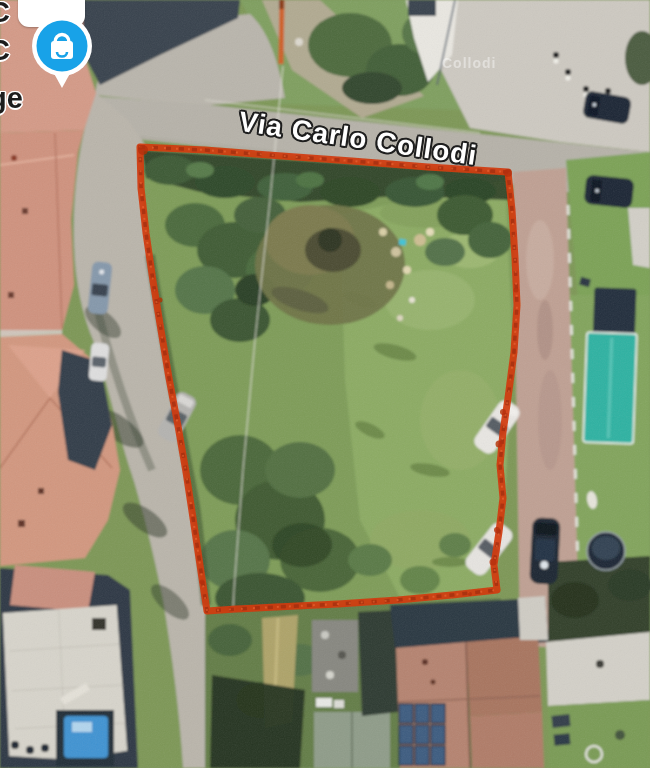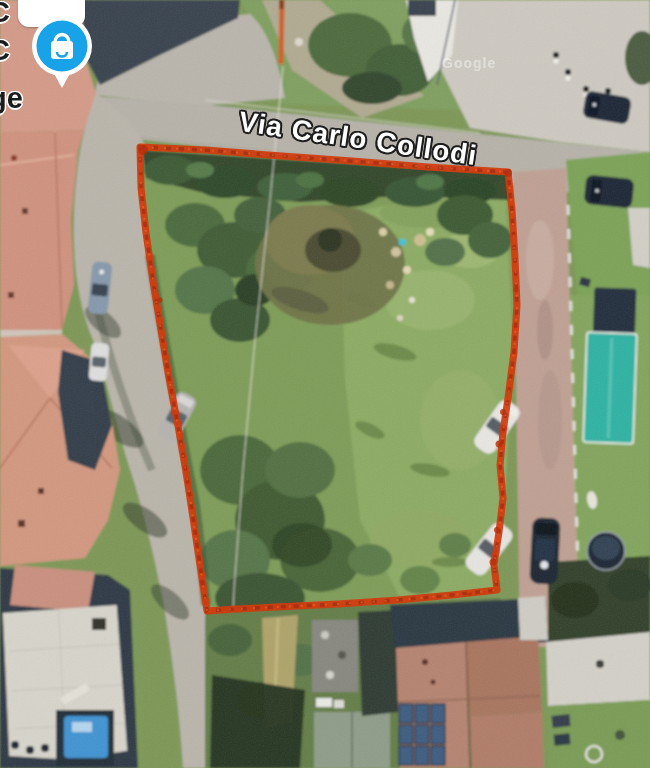--- a/index.html
+++ b/index.html
@@ -383,21 +383,21 @@
         <circle cx="160" cy="300" r="2.5"></circle>
           <circle cx="202" cy="582" r="2.5"></circle>
         <circle cx="470" cy="594" r="2"></circle>
           <circle cx="516" cy="290" r="2.5"></circle>
       </g>
     </g>
   </svg>
 
   <div class="street-label">Via Carlo Collodi</div>
 
-  <div class="watermark">Google</div>
+  <div class="watermark">Collodi</div>
 
   <div class="corner-card"></div>
 
   <div class="edge-label el1">C</div>
   <div class="edge-label el2">C</div>
   <div class="edge-label el3">ge</div>
 
   <svg class="pin" viewBox="0 0 76 96">
     <g>
       <polygon points="27,54 49,54 38,74" fill="#ffffff"></polygon>

